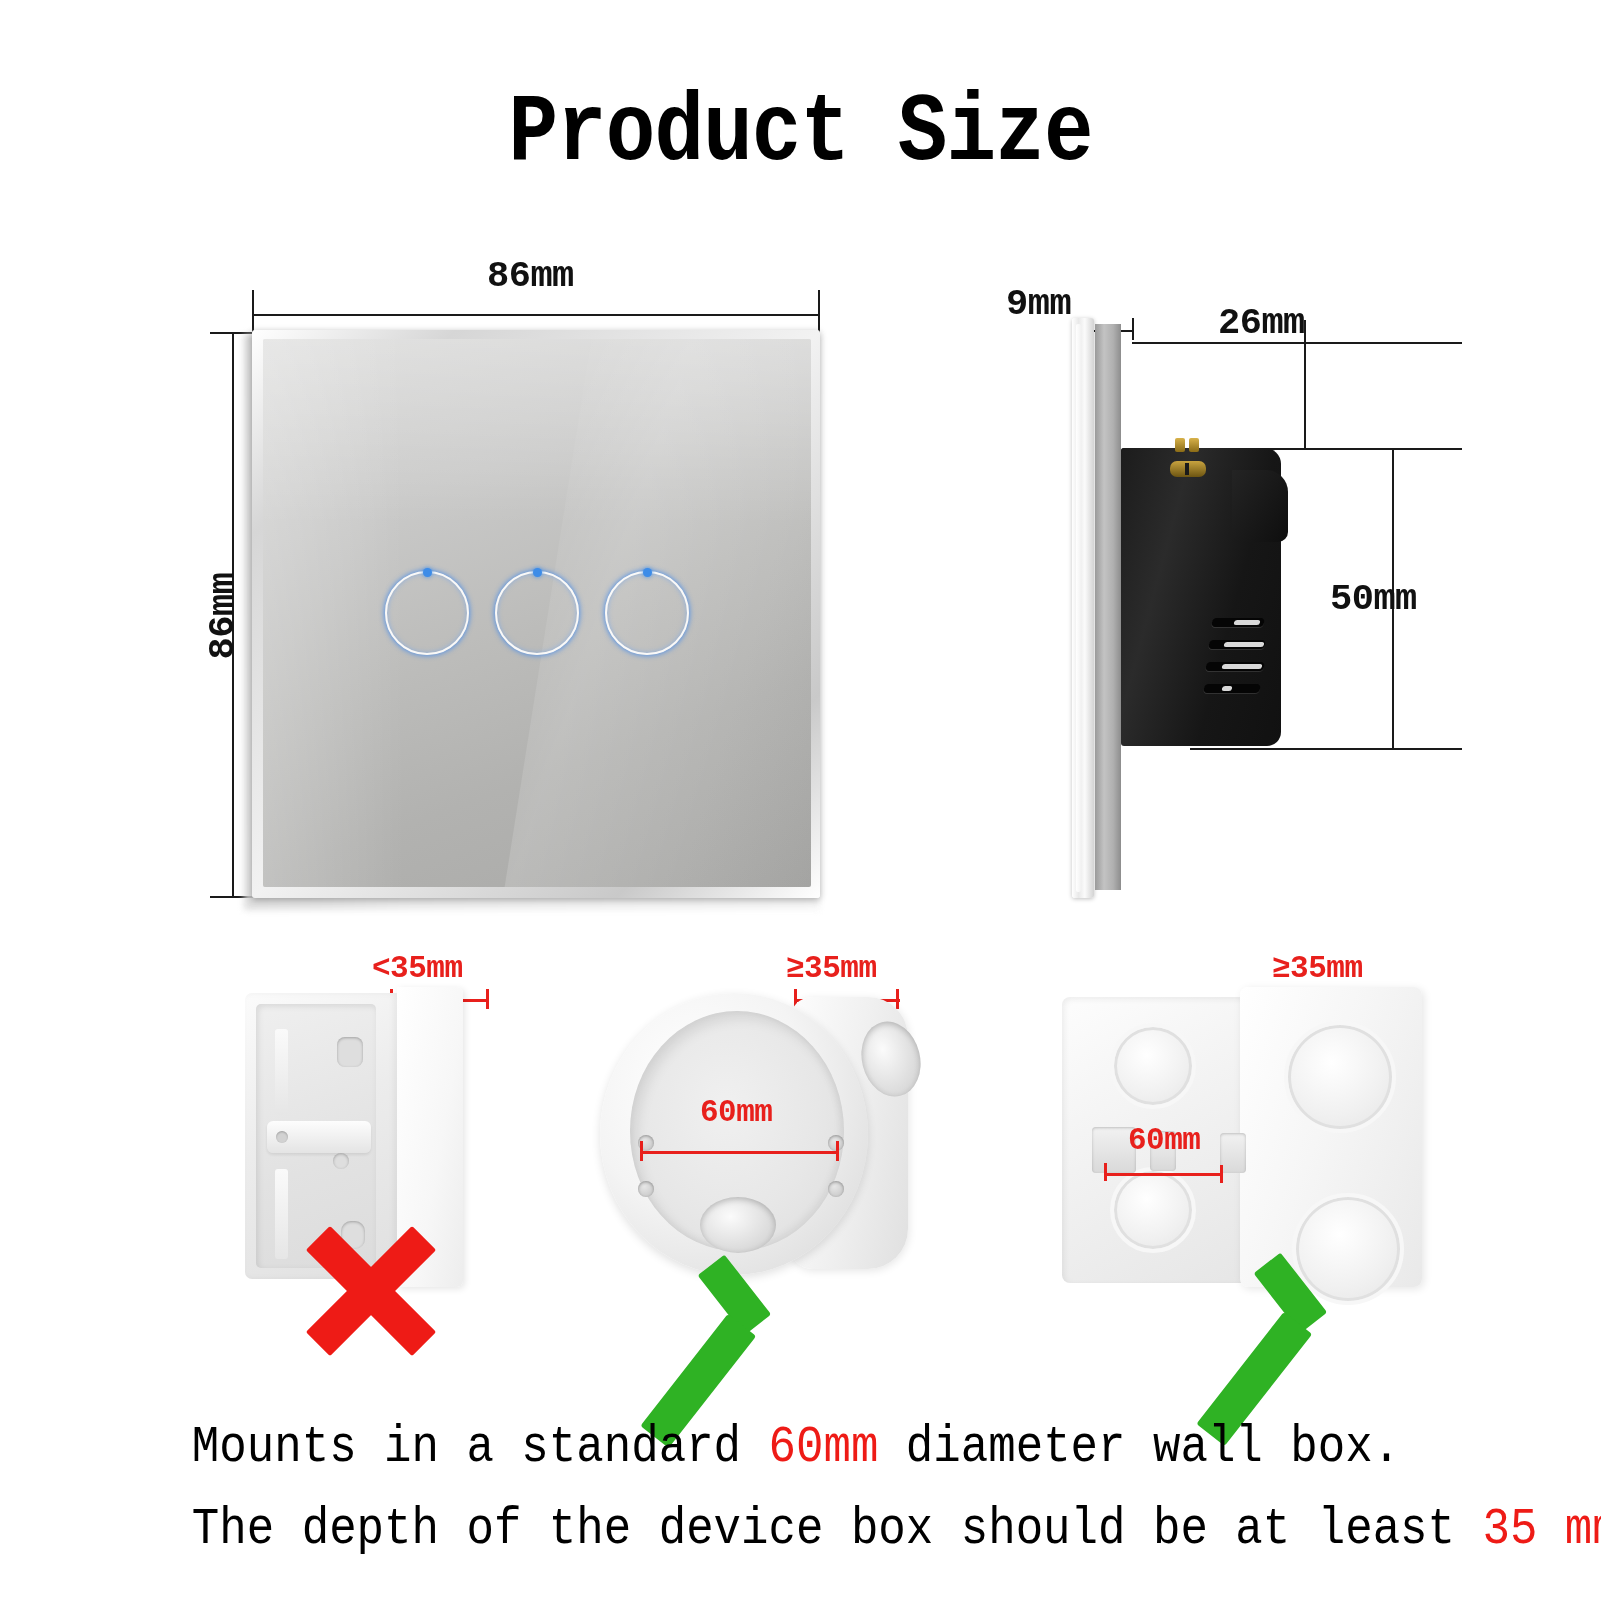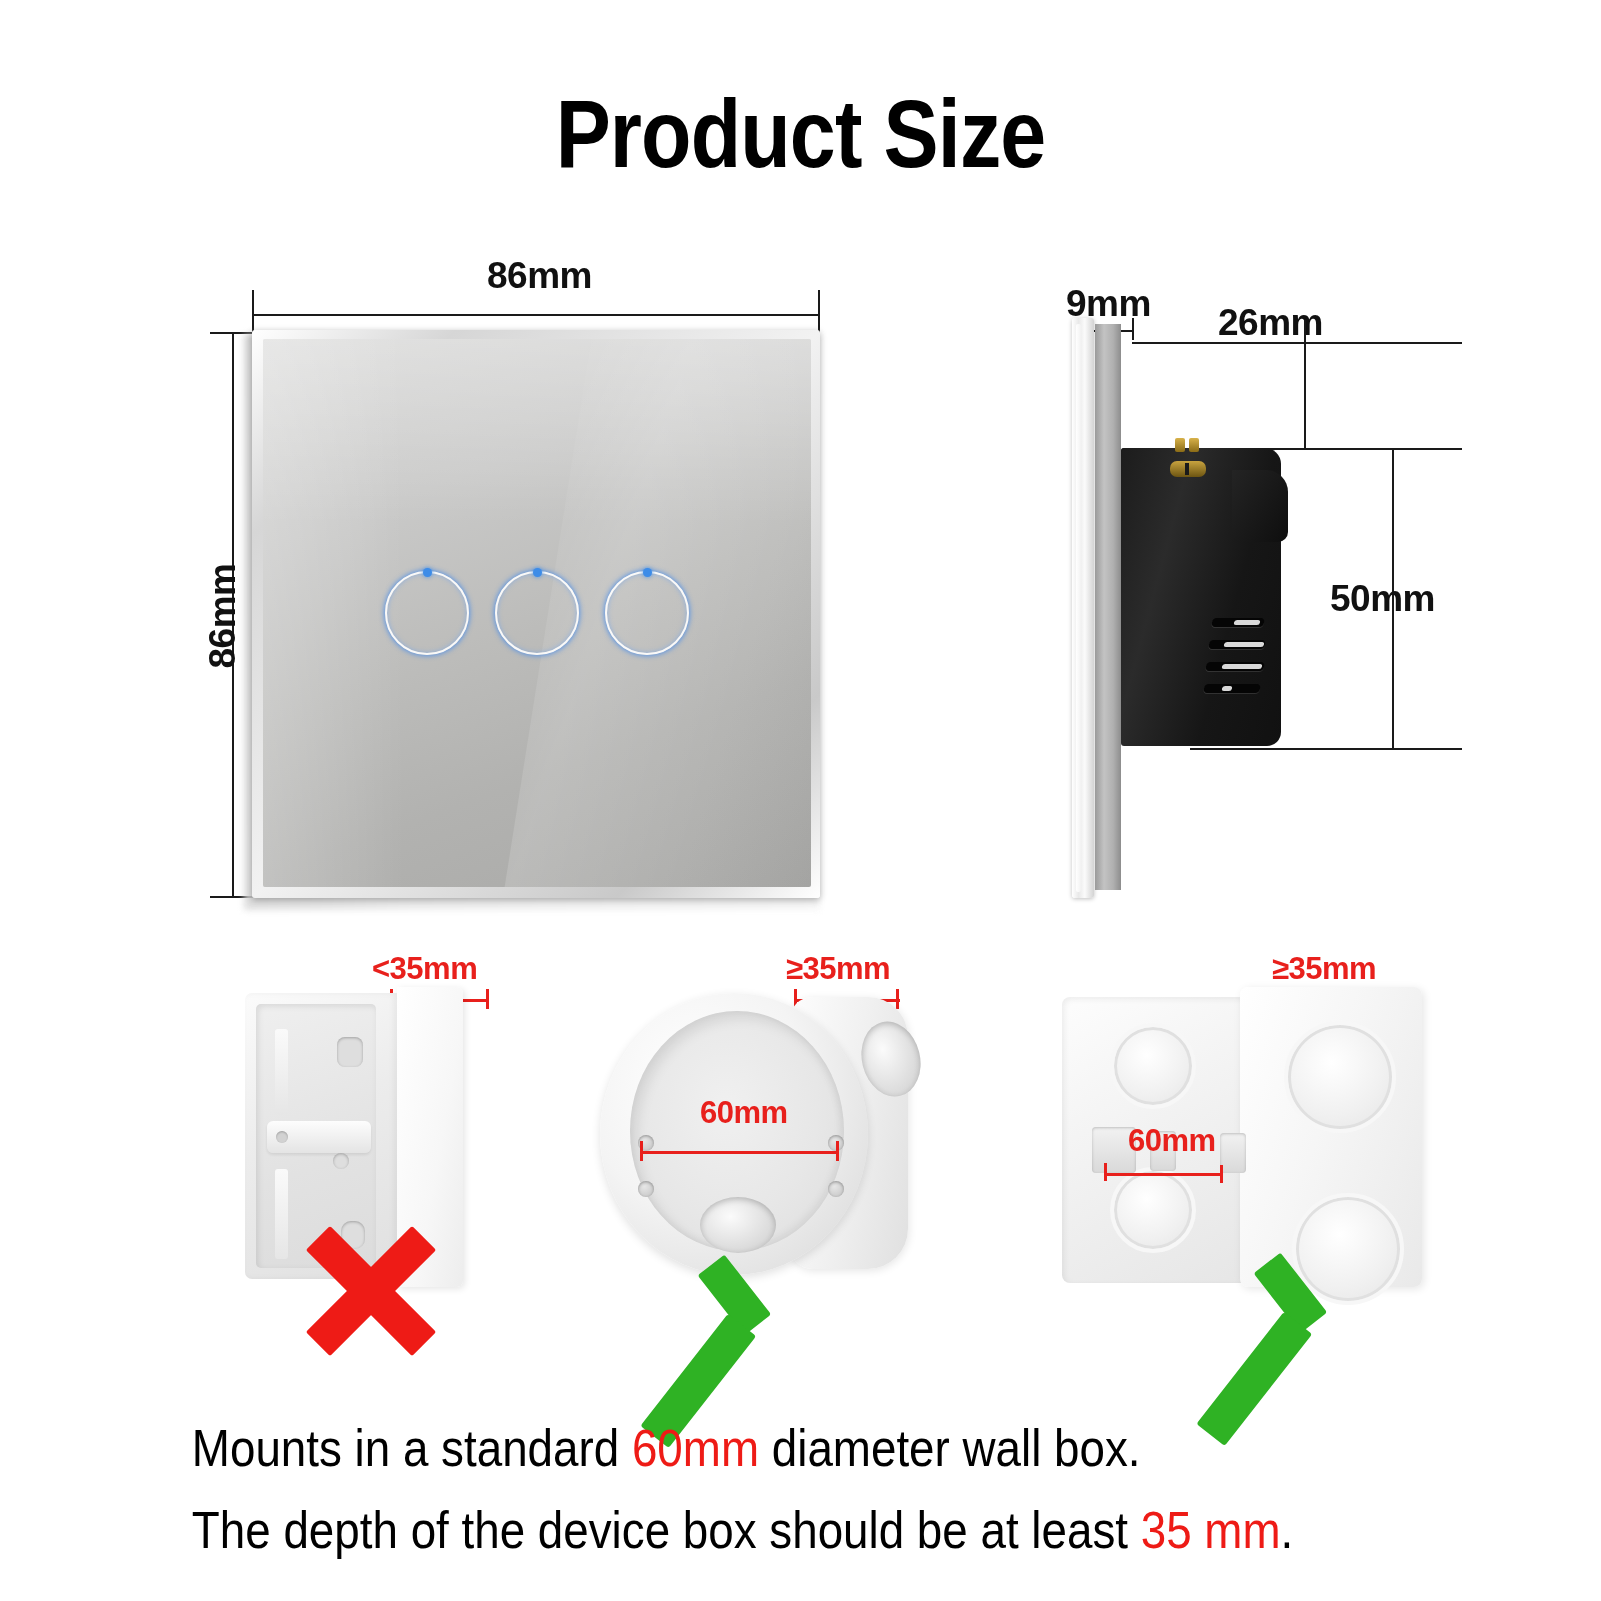--- a/index.html
+++ b/index.html
@@ -5,21 +5,21 @@
   html, body {
     margin: 0; padding: 0;
     background: #ffffff;
   }
   body {
     width: 1601px; height: 1601px;
     position: relative;
     font-family: "Liberation Sans", sans-serif;
     overflow: hidden;
   }
-  .page { position: absolute; inset: 0; }
+  .page { position: absolute; inset: 0; font-family: Liberation Mono, monospace; }
 
   
   .title {
     position: absolute;
     top: 86px; left: 0; width: 1601px;
     text-align: center;
     font-size: 96px;
     font-weight: bold;
     color: #000000;
     letter-spacing: -1px;
@@ -364,21 +364,21 @@
       <div class="glass-leftglow"></div>
       <div class="glass-sheen"></div>
       <div class="btn-row">
         <div class="touch-btn"></div>
         <div class="touch-btn"></div>
         <div class="touch-btn"></div>
       </div>
     </div>
   </div>
 
-  <div class="dim" style="left:1066px; top:283px;">9mm</div>
+  <div class="dim" style="left:1006px; top:283px;">9mm</div>
   <div class="line h" style="left:1082px; top:330px; width:52px;"></div>
   <div class="line v" style="left:1082px; top:318px; height:22px;"></div>
   <div class="line v" style="left:1132px; top:318px; height:22px;"></div>
 
   <div class="dim" style="left:1218px; top:302px;">26mm</div>
   <div class="line h" style="left:1132px; top:342px; width:330px;"></div>
   <div class="line v" style="left:1304px; top:320px; height:130px;"></div>
 
   <div class="line h" style="left:1132px; top:448px; width:330px;"></div>
   <div class="line h" style="left:1190px; top:748px; width:272px;"></div>

